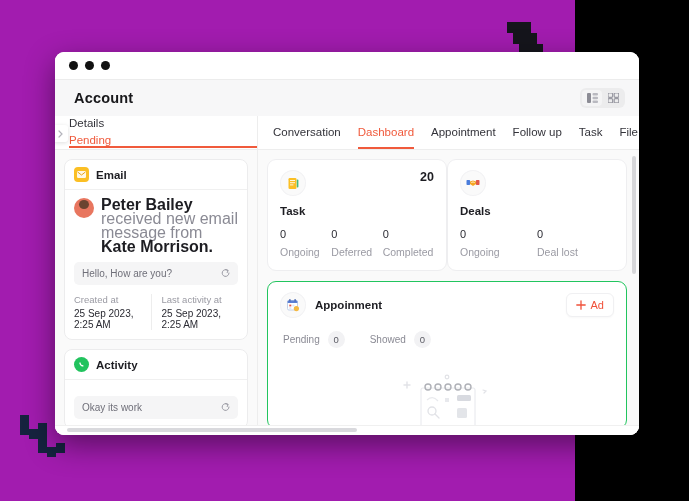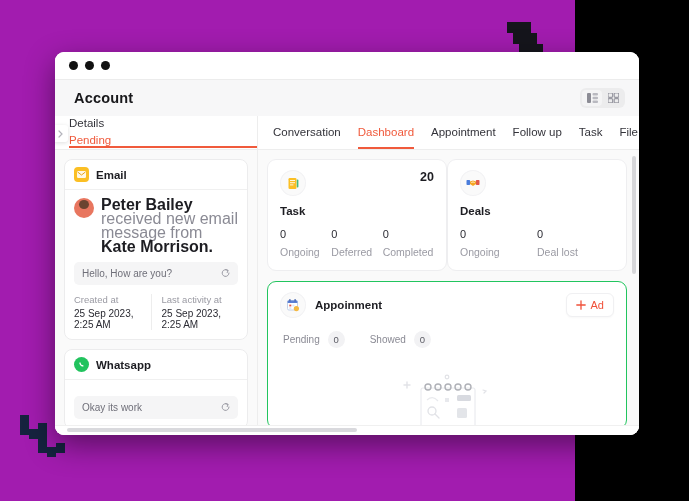--- a/index.html
+++ b/index.html
@@ -310,21 +310,21 @@
           </div>
         </div>
 
         <div class="actcard">
           <div class="actcard-head">
             <span class="ic-badge ic-wa">
               <svg width="9" height="9" viewBox="0 0 9 9">
                 <path d="M2.6 2.4 q0.4-0.3 0.8 0.1 l0.5 0.8 q0.1 0.3-0.2 0.5 0.4 0.9 1.4 1.3 0.2-0.3 0.5-0.2 l0.8 0.5 q0.4 0.4 0.1 0.8 -0.6 0.6-1.6 0.2 -1.6-0.7-2.4-2.3 -0.4-1 0.1-1.7z" fill="#ffffff"></path>
               </svg>
             </span>
-            <span class="chan-name">Whatsapp</span>
+            <span class="chan-name">Activity</span>
           </div>
           <div class="actcard-body">
             <div class="msgprev">
               <span>Okay its work</span>
               <svg width="9" height="9" viewBox="0 0 9 9">
                 <path d="M6.5 1.2 A3.4 3.4 0 1 0 8 4" fill="none" stroke="#9a9aa3" stroke-width="1" stroke-linecap="round"></path>
                 <path d="M4.7 0.6 L7.2 1.4 L6.2 3.6" fill="none" stroke="#9a9aa3" stroke-width="1" stroke-linecap="round" stroke-linejoin="round"></path>
               </svg>
             </div>
 

